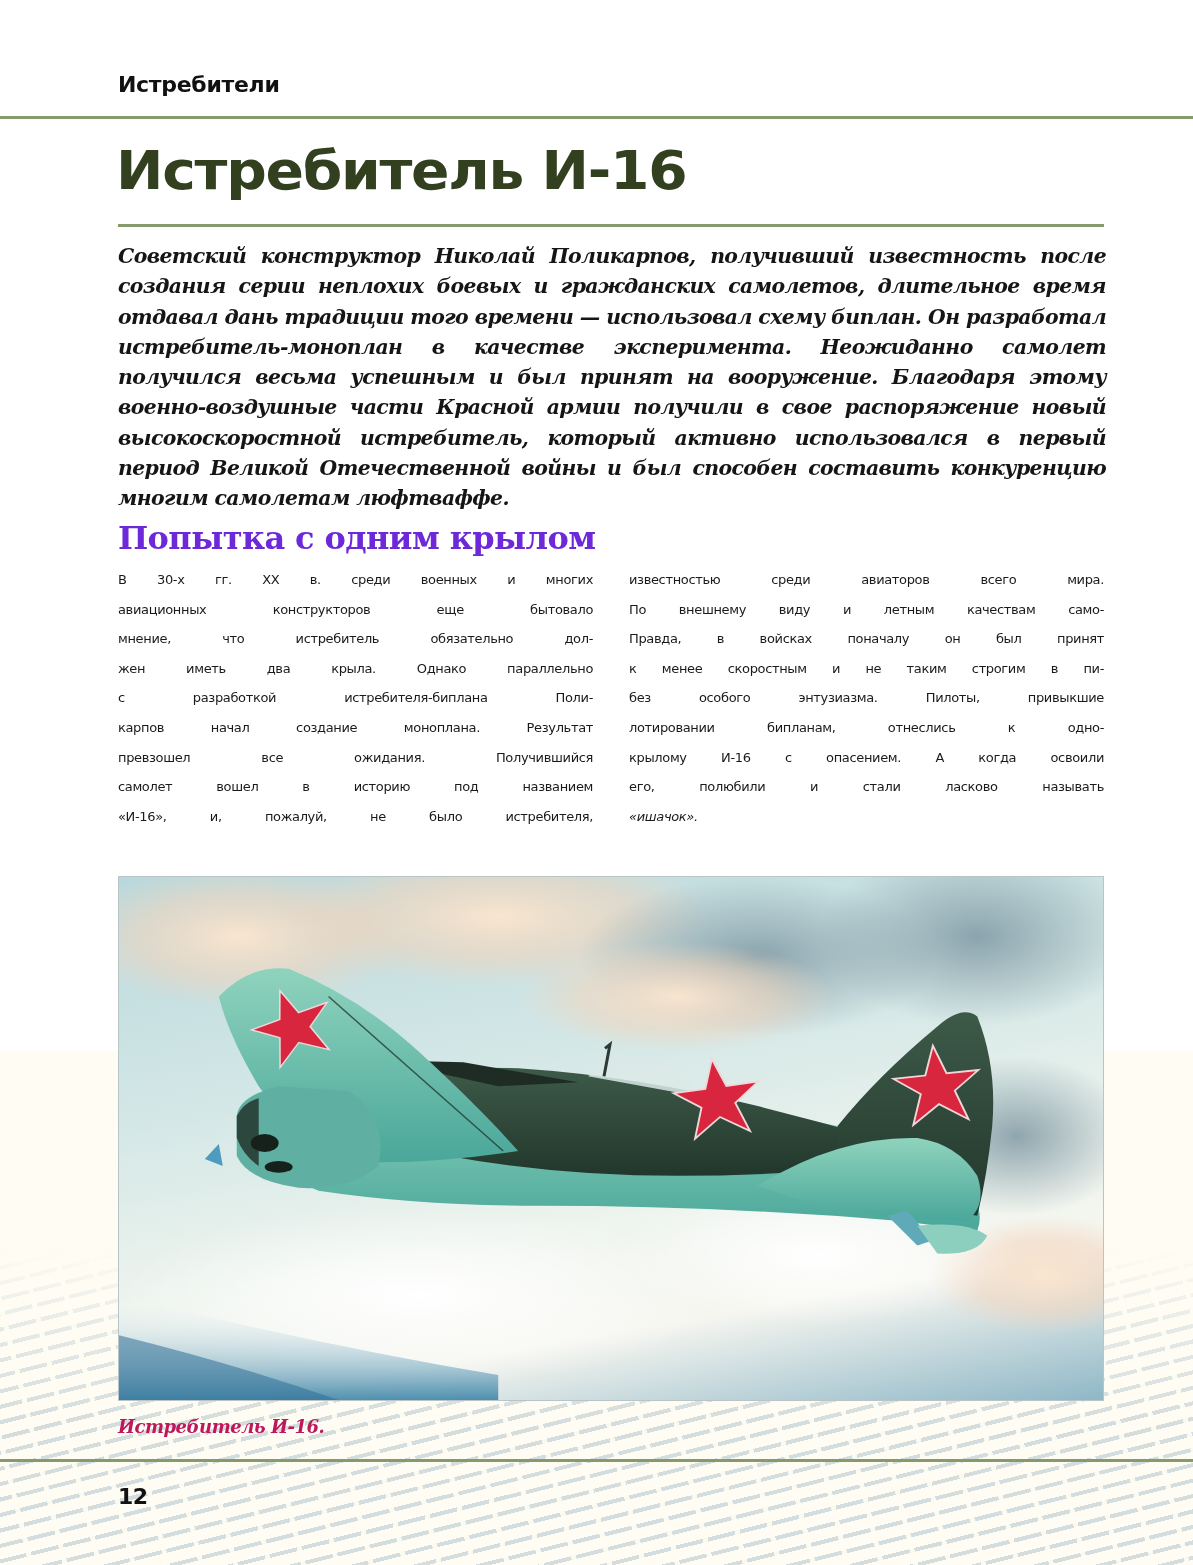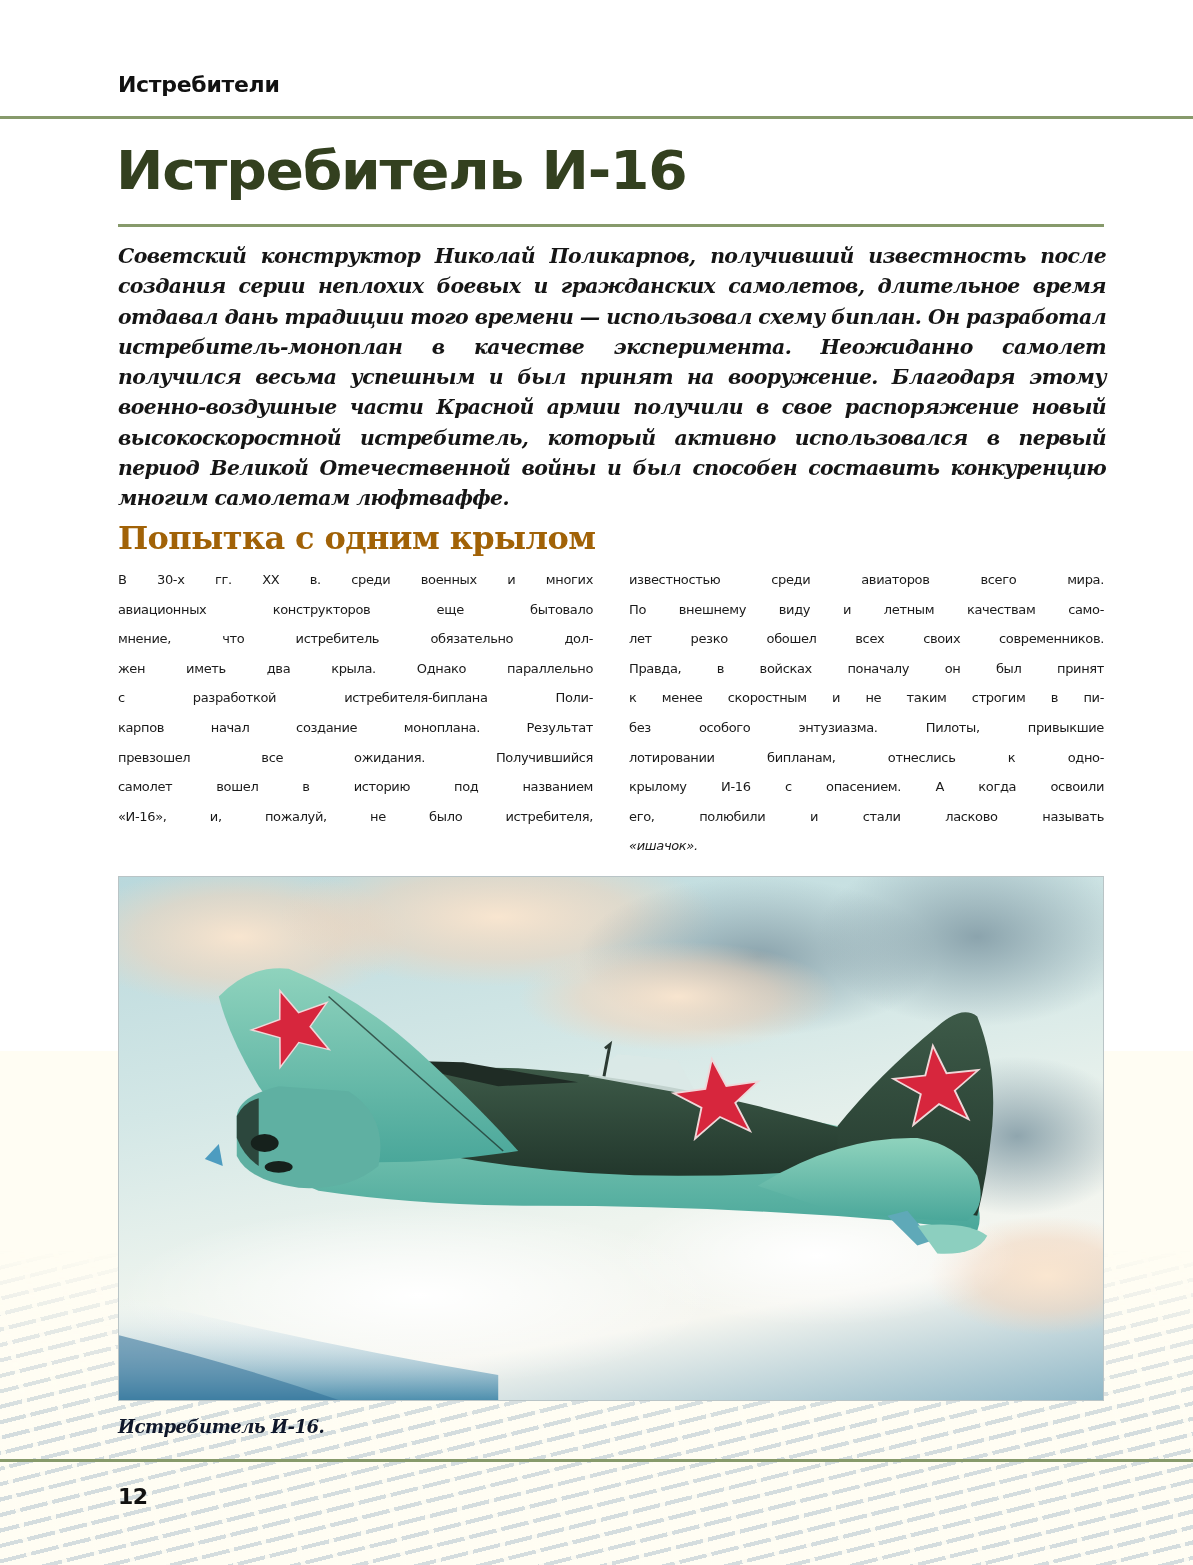--- a/index.html
+++ b/index.html
@@ -56,21 +56,21 @@
     position: absolute; left: 118px; top: 241px; width: 988px;
     font-family: "DejaVu Serif", serif; font-style: italic; font-weight: bold;
     font-size: 20.4px; line-height: 30.3px; letter-spacing: -0.6px;
     text-align: justify; text-align-last: left; color: #151515;
     margin: 0; hyphens: manual;
   }
 
   .section-heading {
     position: absolute; left: 118px; top: 515px;
     font-family: "DejaVu Serif", serif; font-weight: bold;
-    font-size: 32px; letter-spacing: -0.6px; color: #a16207;
+    font-size: 32px; letter-spacing: -0.6px; color: #6d28d9;
     margin: 0; line-height: 46px;
   }
 
   .col {
     position: absolute; top: 565px; width: 475px;
     font-family: "DejaVu Sans", sans-serif;
     font-size: 13px; line-height: 29.6px; letter-spacing: -0.35px;
     color: #1a1a1a; text-align: justify; text-align-last: left;
   }
   .col-left { left: 118px; }
@@ -81,21 +81,21 @@
   .photo {
     position: absolute; left: 118px; top: 876px; width: 986px; height: 525px;
     overflow: hidden; border: 1px solid #b9c4c6; box-sizing: border-box;
     background: linear-gradient(170deg, #b9d8dc 0%, #d3e7e6 35%, #eef4ee 62%, #f6f6f0 78%, #8fb7c7 100%);
   }
   .photo svg { display: block; width: 100%; height: 100%; }
 
   .caption {
     position: absolute; left: 118px; top: 1416px;
     font-family: "DejaVu Serif", serif; font-style: italic; font-weight: bold;
-    font-size: 18px; letter-spacing: -0.5px; color: #0f172a;
+    font-size: 18px; letter-spacing: -0.5px; color: #be185d;
   }
   .page-number {
     position: absolute; left: 118px; top: 1484px;
     font-family: "DejaVu Sans", sans-serif; font-weight: bold;
     font-size: 22px; color: #111; letter-spacing: -0.5px;
   }
 </style>
 </head>
 <body>
 
@@ -120,21 +120,20 @@
   <span class="line">с разработкой истребителя-биплана Поли-</span>
   <span class="line">карпов начал создание моноплана. Результат</span>
   <span class="line">превзошел все ожидания. Получившийся</span>
   <span class="line">самолет вошел в историю под названием</span>
   <span class="line">«И-16», и, пожалуй, не было истребителя,</span>
 </div>
 
 <div class="col col-right">
   <span class="line">известностью среди авиаторов всего мира.</span>
   <span class="line">По внешнему виду и летным качествам само-</span>
-  <span class="line">лет резко обошел всех своих современников.</span>
   <span class="line">Правда, в войсках поначалу он был принят</span>
   <span class="line">к менее скоростным и не таким строгим в пи-</span>
   <span class="line">без особого энтузиазма. Пилоты, привыкшие</span>
   <span class="line">лотировании бипланам, отнеслись к одно-</span>
   <span class="line">крылому И-16 с опасением. А когда освоили</span>
   <span class="line">его, полюбили и стали ласково называть</span>
   <span class="line last">«ишачок».</span>
 </div>
 
 <div class="photo" role="img" aria-label="Истребитель И-16 в полете на фоне облачного неба">

